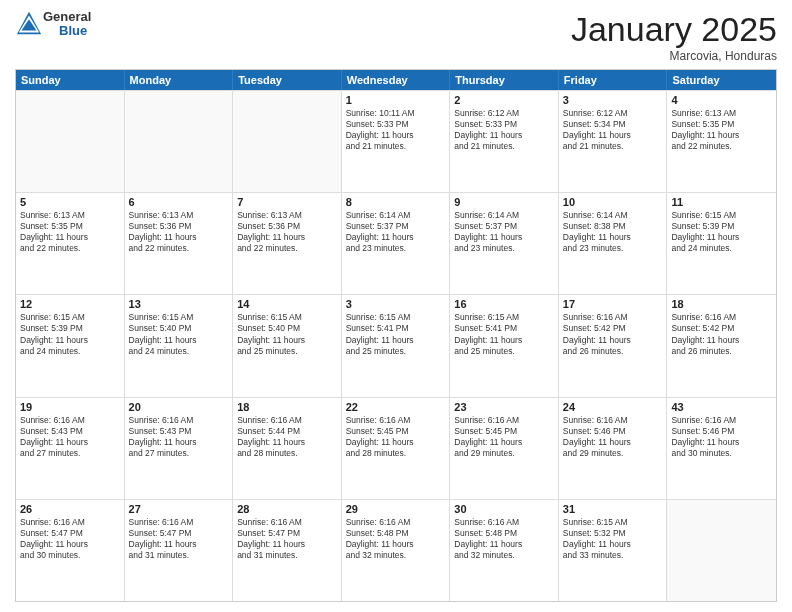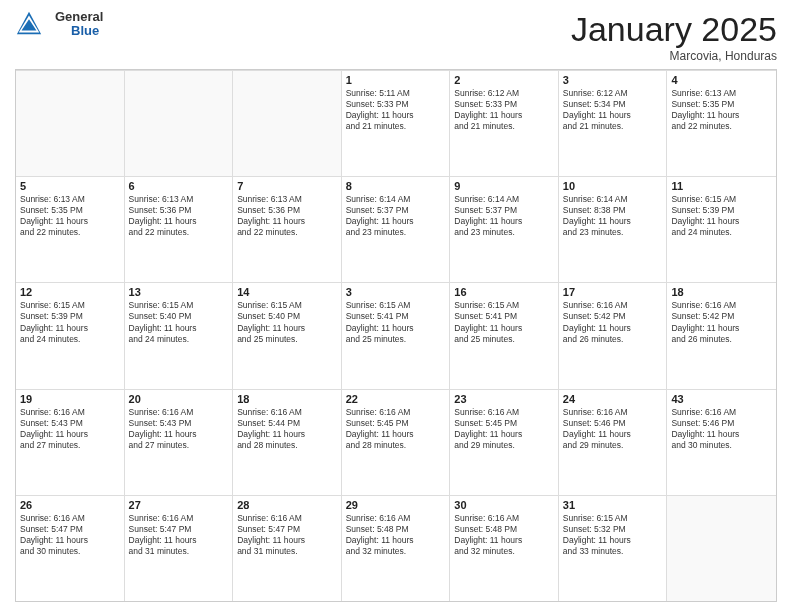--- a/index.html
+++ b/index.html
@@ -19,21 +19,21 @@
     }
     .header {
       display: flex;
       justify-content: space-between;
       align-items: flex-start;
       margin-bottom: 6px;
     }
     .logo {
       display: flex;
       align-items: center;
-      gap: 12px;
+      gap: 0;
     }
     .logo-text {
       display: flex;
       flex-direction: column;
       line-height: 1.1;
     }
     .logo-general {
       font-size: 13px;
       font-weight: bold;
       color: #333;
@@ -129,28 +129,37 @@
         <span class="logo-blue">Blue</span>
       </div>
     </div>
     <div class="title-block">
       <div class="month-title">January 2025</div>
       <div class="location">Marcovia, Honduras</div>
     </div>
   </div>
 
   <div class="calendar">
+    <div class="cal-header" id="cal-header">
+        <div class="cal-header-cell">Sunday</div>
+        <div class="cal-header-cell">Monday</div>
+        <div class="cal-header-cell">Tuesday</div>
+        <div class="cal-header-cell">Wednesday</div>
+        <div class="cal-header-cell">Thursday</div>
+        <div class="cal-header-cell">Friday</div>
+        <div class="cal-header-cell">Saturday</div>
+      </div>
     <div class="cal-body" id="cal-body">
         <div class="cal-row">
           <div class="cal-cell empty"></div>
           <div class="cal-cell empty"></div>
           <div class="cal-cell empty"></div>
           <div class="cal-cell">
             <div class="day-num">1</div>
-            <div class="cell-line">Sunrise: 5:11 AM</div>
+            <div class="cell-line">Sunrise: 10:11 AM</div>
             <div class="cell-line">Sunset: 5:33 PM</div>
             <div class="cell-line">Daylight: 11 hours</div>
             <div class="cell-line">and 21 minutes.</div>
           </div>
           <div class="cal-cell">
             <div class="day-num">2</div>
             <div class="cell-line">Sunrise: 6:12 AM</div>
             <div class="cell-line">Sunset: 5:33 PM</div>
             <div class="cell-line">Daylight: 11 hours</div>
             <div class="cell-line">and 21 minutes.</div>

